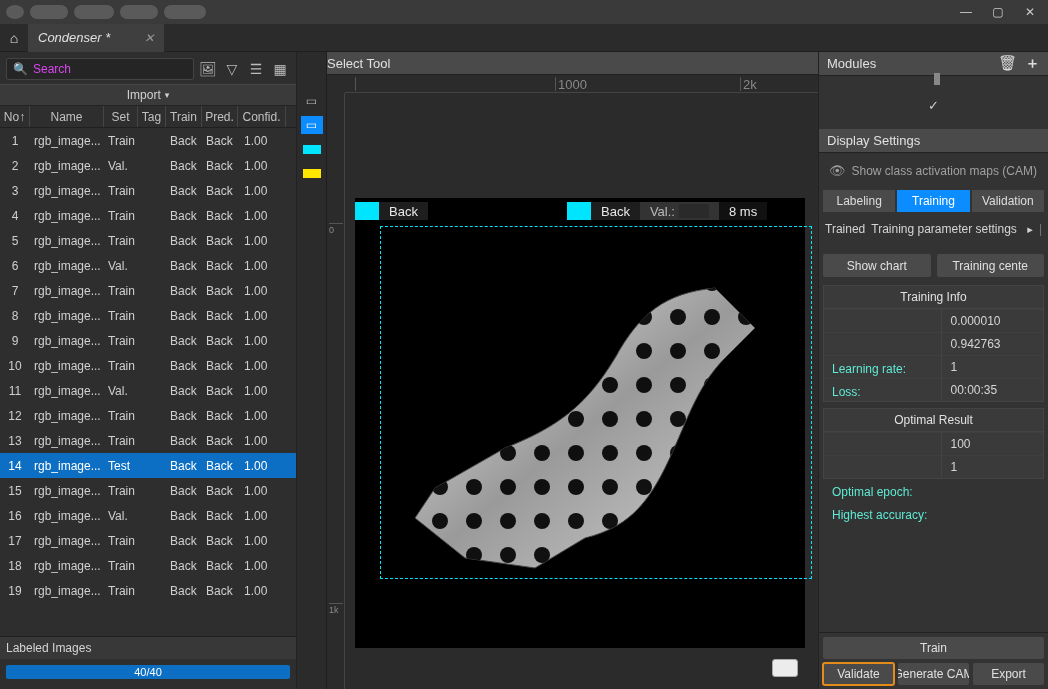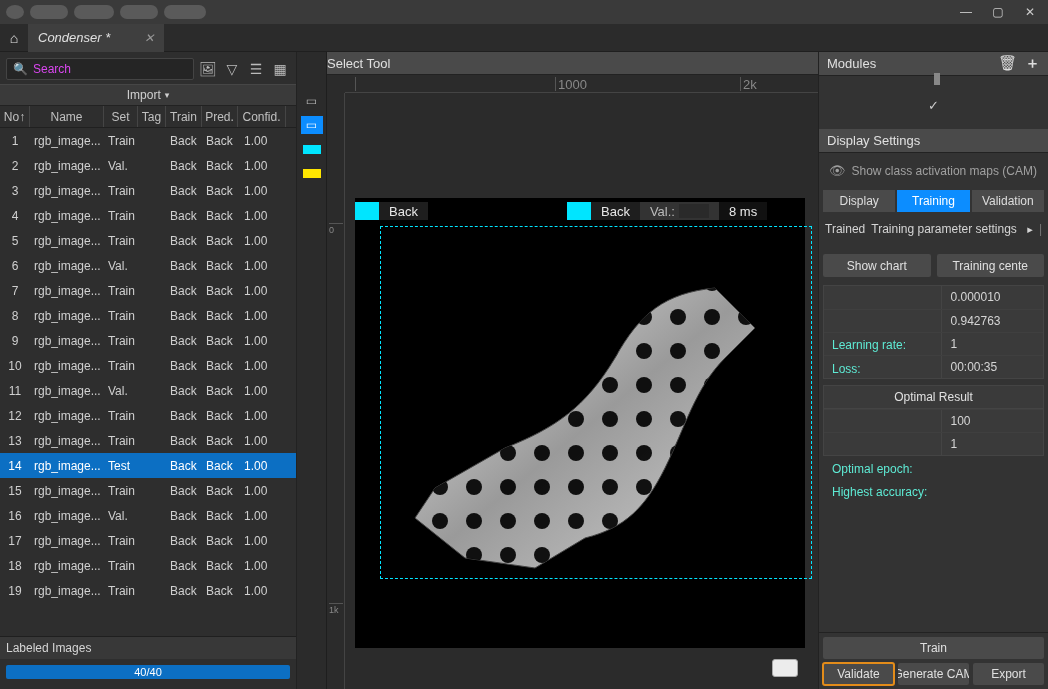--- a/index.html
+++ b/index.html
@@ -432,35 +432,36 @@
         <div class="check">✓</div>
       </div>
       <div class="sectionhead">
         <span>Display Settings</span>
       </div>
       <div class="camrow">
         <span class="eye">👁</span>
         <span>Show class activation maps (CAM)</span>
       </div>
       <div class="tabsrow">
-        <div class="subtab">Display</div>
+        <div class="subtab">Labeling</div>
         <div class="subtab active">Training</div>
         <div class="subtab">Validation</div>
       </div>
       <div class="trainedrow">
         <span>Trained</span>
         <span class="tpspill">Training parameter settings</span>
         <span class="caret">▸</span>
         <span style="color:#777">|</span>
       </div>
       <div class="btnrow">
         <div class="greybtn">Show chart</div>
         <div class="greybtn">Training cente</div>
       </div>
       <div class="infobox">
+        <div class="infohead">Training Info</div>
         <div class="inforow">
             <div class="k">Learning rate:</div>
             <div class="v">0.000010</div>
           </div>
         <div class="inforow">
             <div class="k">Loss:</div>
             <div class="v">0.942763</div>
           </div>
         <div class="inforow">
             <div class="k">Accuracy:</div>

